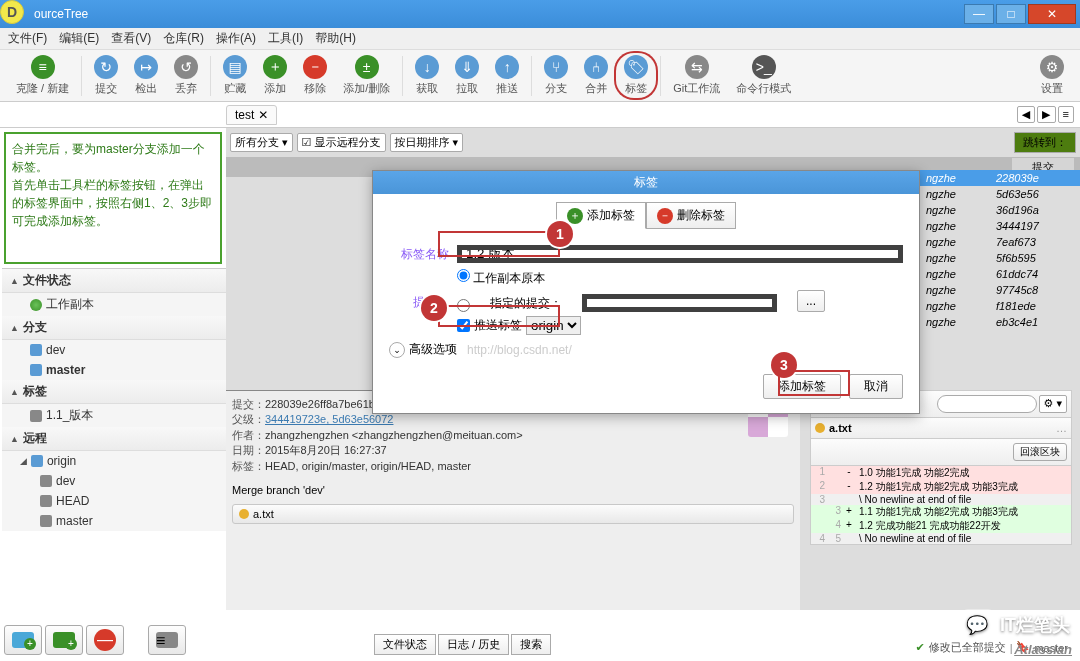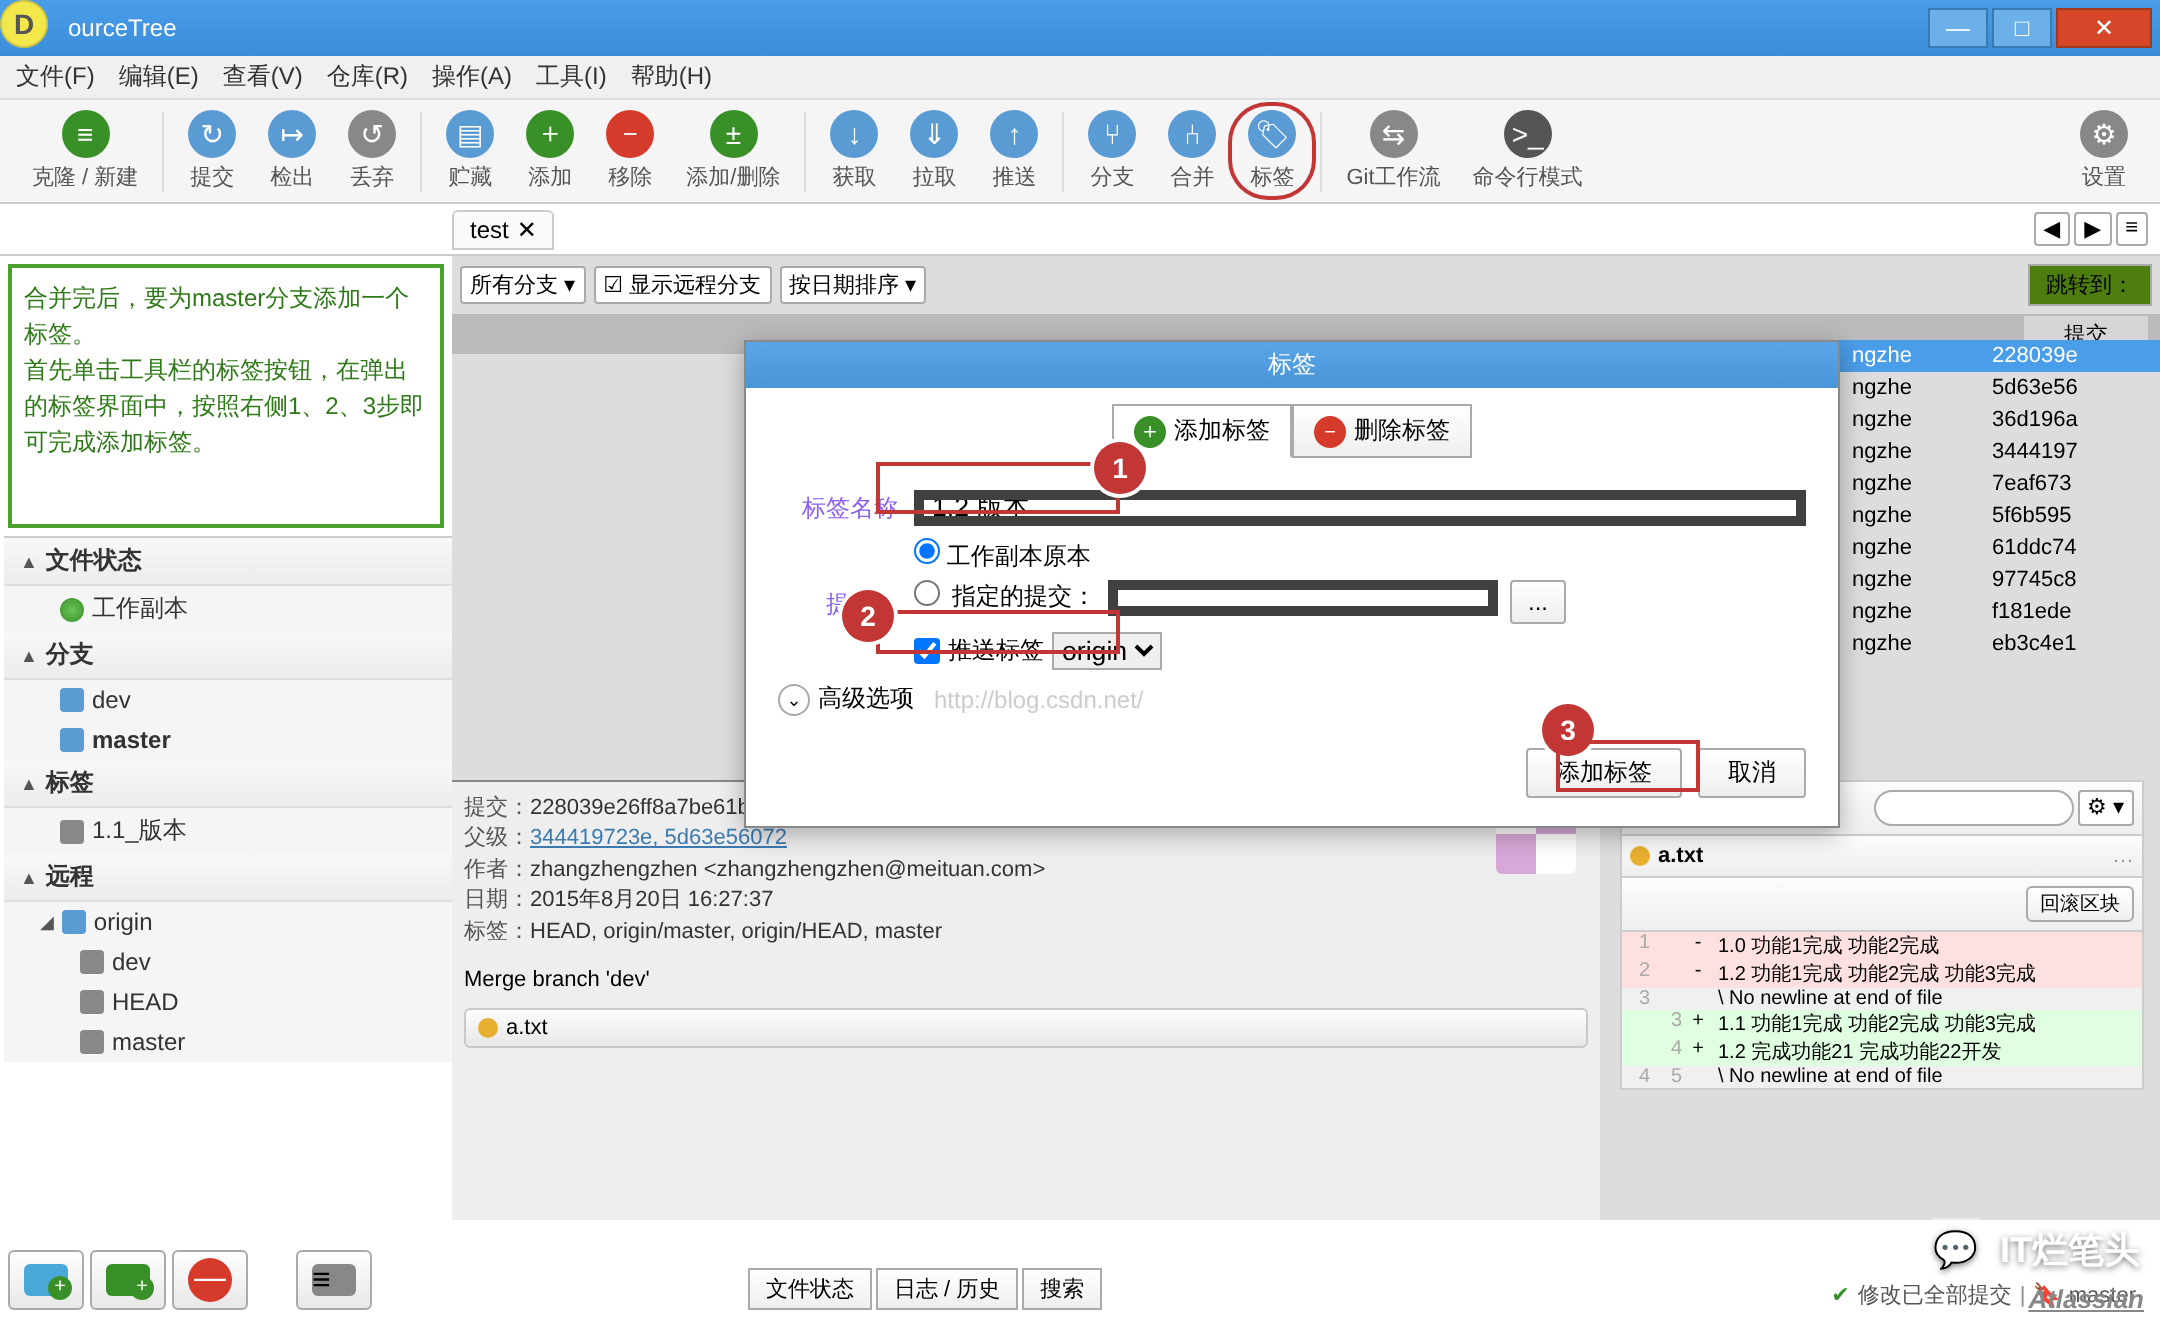--- a/index.html
+++ b/index.html
@@ -44,21 +44,21 @@
 .tag-grey { background: #888; border-radius: 2px; }
 .db-blue { background: #5a9bd4; border-radius: 2px; }
 
 .rightcol { flex: 1; background: #ddd; position: relative; }
 .rtop { display: flex; padding: 4px; gap: 4px; align-items: center; }
 .dropdown { background: #fff; border: 1px solid #aaa; padding: 1px 4px; font-size: 11px; border-radius: 2px; }
 .jump { margin-left: auto; background: #4d7c0f; padding: 2px 8px; font-size: 11px; border: 1px solid #aaa; }
 .commit-header { background: #bbb; height: 20px; display: flex; font-size: 11px; padding: 0 6px; align-items: center; }
 .commit-header .r { margin-left: auto; background: #d5d5d5; padding: 2px 20px; }
 .commit-rows { font-size: 11px; }
-.commit-row { display: flex; padding: 2px 6px; }
+.commit-row { display: flex; padding: 2px 6px; font-style: italic; }
 .commit-row.sel { background: #4a9de8; color: #fff; }
 .commit-row .nm { width: 70px; }
 .commit-row .hash { }
 
 .details { border-top: 1px solid #888; background: #eee; font-size: 11px; padding: 6px; position: relative; }
 .details .meta { color: #333; line-height: 1.4; }
 .details .meta .lbl { color: #555; }
 .details .link { color: #3b7ab0; text-decoration: underline; }
 .avatar { position: absolute; right: 12px; top: 6px; width: 40px; height: 40px; background: repeating-conic-gradient(#d8a8d8 0 25%, #fff 0 50%); border-radius: 3px; }
 .filebar { background: linear-gradient(#fcfcfc,#e8e8e8); border: 1px solid #c8c8c8; padding: 3px 6px; margin-top: 8px; font-size: 11px; display: flex; align-items: center; gap: 4px; border-radius: 3px; }
@@ -434,21 +434,21 @@
   </div>
   <div class="modal-body" style="position:relative">
     <div class="form-row">
       <span class="flabel">标签名称</span>
       <input class="tinput" value="1.2 版本" style="">
     </div>
     <div class="form-row">
       <span class="flabel">提交：</span>
       <div style="flex:1">
         <div><input type="radio" checked="" style=""> <span>工作副本原本</span></div>
-        <div style="display:flex;align-items:flex-start;gap:6px;margin-top:3px">
+        <div style="display:flex;align-items:flex-end;gap:20px;margin-top:3px">
           <input type="radio" style=""> 
             <span>指定的提交：</span>
           <input class="tinput" style="flex: 0 0 180px;">
           <button class="mbtn" style="padding:3px 8px">...</button>
         </div>
         <div style="display:flex;align-items:center;gap:4px;margin-top:4px">
           <input type="checkbox" checked="" style="">
           <span>推送标签</span>
           <select style="border:1px solid #aaa"><option>origin</option></select>
         </div>

